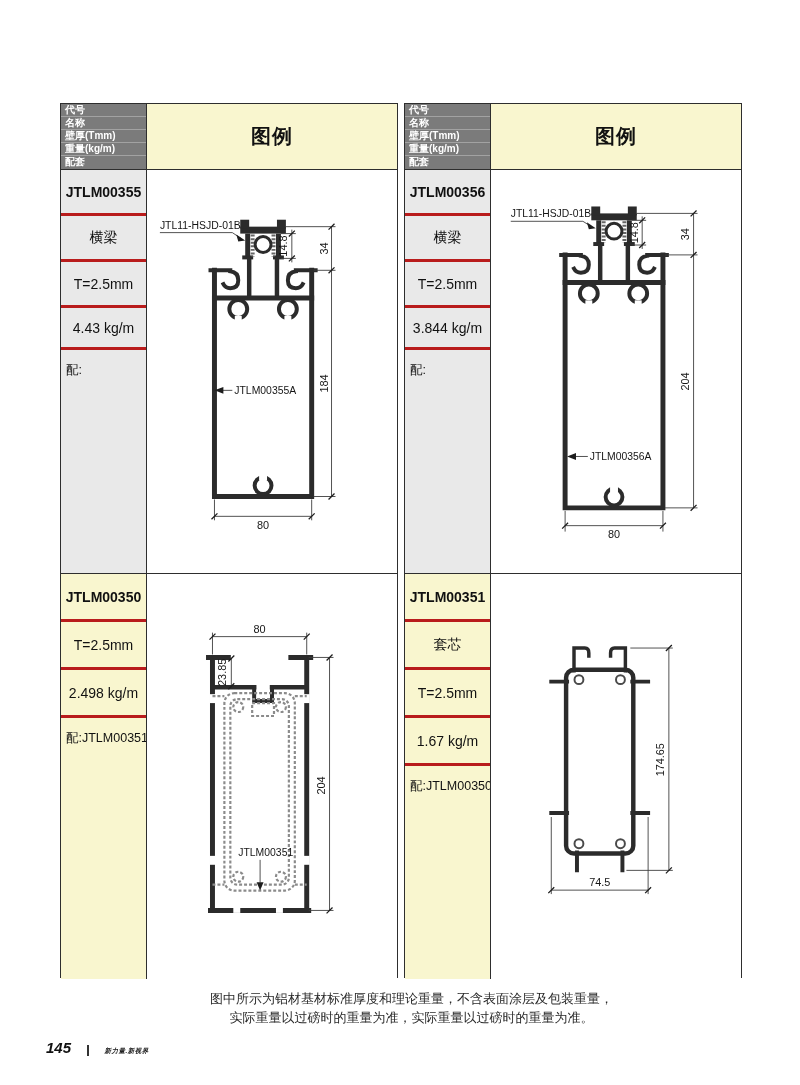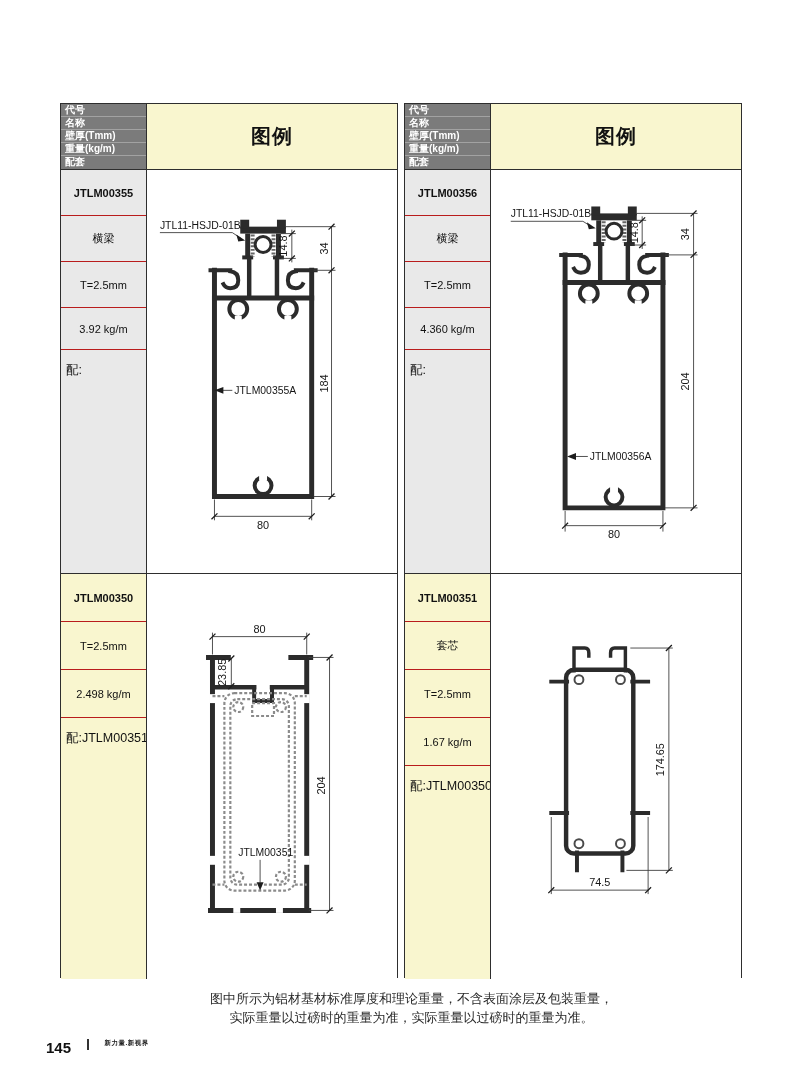--- a/index.html
+++ b/index.html
@@ -13,22 +13,22 @@
   .hrow{height:13px;line-height:12px;background:#7b7b7b;color:#fff;font-size:10px;font-weight:bold;
         padding-left:4px;border-bottom:1px solid #a2a2a2;box-sizing:border-box;white-space:nowrap;}
   .hrow:last-child{border-bottom:none;}
   .legend{position:absolute;left:85px;top:0;right:0;height:65px;background:#f9f6cf;
           border-left:1.4px solid #2e2e2e;display:flex;align-items:center;justify-content:center;
           font-weight:bold;font-size:20px;color:#111;letter-spacing:1px;box-sizing:border-box;}
   .sec{position:absolute;left:0;right:0;border-top:1.5px solid #2e2e2e;box-sizing:border-box;}
   .s1{top:65px;height:404px;}
   .s2{top:469px;height:406px;}
   .lblcol{position:absolute;left:0;top:0;width:85px;height:100%;display:flex;flex-direction:column;}
-  .lcell{box-sizing:border-box;border-bottom:1px solid #b91c1c;display:flex;align-items:center;
-         justify-content:center;font-size:11px;color:#111;text-align:center;}
+  .lcell{box-sizing:border-box;border-bottom:3px solid #b91c1c;display:flex;align-items:center;
+         justify-content:center;font-size:14px;color:#111;text-align:center;}
   .lcell.code{font-weight:bold;}
   .lcell.mate{flex:1;border-bottom:none;align-items:flex-start;justify-content:flex-start;
               padding:12px 3px 0 5px;font-size:12.5px;white-space:nowrap;}
   .g .lcell{background:#e9e9e9;}
   .y .lcell{background:#f9f6cf;}
   .s1 .lcell{height:46px;} .s1 .lcell.h4{height:42px;}
   .s2 .lcell{height:48px;}
   .s1 .lcell.mate,.s2 .lcell.mate{height:auto;}
   .drawcell{position:absolute;left:85px;top:0;right:0;bottom:0;border-left:1.4px solid #2e2e2e;
             background:#fff;box-sizing:border-box;}
@@ -37,21 +37,21 @@
   .pw{stroke:#2b2b2b;fill:none;stroke-linecap:square;}
   .dl{stroke:#3d3d3d;stroke-width:0.9;fill:none;}
   .tk{stroke:#1d1d1d;stroke-width:1.3;fill:none;}
   .dt{font-size:11px;fill:#151515;}
   .lb{font-size:10.5px;fill:#151515;}
   .core{stroke:#8b8b8b;fill:none;stroke-dasharray:3 2;stroke-width:2.2;}
   .cc{stroke:#4a4a4a;fill:none;stroke-width:2;}
   .arr{fill:#1d1d1d;stroke:none;}
   .note{position:absolute;left:0;right:0;top:989px;text-align:center;font-size:13px;color:#2a2a2a;
         line-height:19px;padding-left:23px;}
-  .pgline{position:absolute;left:46px;top:1039px;display:flex;align-items:flex-start;gap:16px;}
+  .pgline{position:absolute;left:46px;top:1039px;display:flex;align-items:flex-end;gap:16px;font-style:italic;}
   .pgnum{font-weight:bold;font-size:15px;color:#111;}
   .pgbar{width:1.5px;height:11px;background:#333;}
   .pgbrand{font-size:6.5px;color:#222;font-weight:bold;letter-spacing:0.5px;}
 </style>
 </head>
 <body>
 
 <div class="page">
 
   <div class="ptable" id="tL">
@@ -62,21 +62,21 @@
       <div class="hrow">重量(kg/m)</div>
       <div class="hrow">配套</div>
     </div>
     <div class="legend">图例</div>
 
     <div class="sec s1 g">
       <div class="lblcol">
         <div class="lcell code">JTLM00355</div>
         <div class="lcell">横梁</div>
         <div class="lcell">T=2.5mm</div>
-        <div class="lcell h4">3.92 kg/m</div>
+        <div class="lcell h4">4.43 kg/m</div>
         <div class="lcell mate">配:</div>
       </div>
       <div class="drawcell">
         <svg viewBox="0 0 252 404">
           <g>
             <rect x="94" y="56" width="46" height="7" fill="#2b2b2b"></rect>
             <rect x="94" y="49" width="9" height="9" fill="#2b2b2b"></rect>
             <rect x="131" y="49" width="9" height="9" fill="#2b2b2b"></rect>
             <rect x="99" y="63" width="5" height="25" fill="#2b2b2b"></rect>
             <rect x="130" y="63" width="5" height="25" fill="#2b2b2b"></rect>
@@ -183,21 +183,21 @@
       <div class="hrow">重量(kg/m)</div>
       <div class="hrow">配套</div>
     </div>
     <div class="legend">图例</div>
 
     <div class="sec s1 g">
       <div class="lblcol">
         <div class="lcell code">JTLM00356</div>
         <div class="lcell">横梁</div>
         <div class="lcell">T=2.5mm</div>
-        <div class="lcell h4">4.360 kg/m</div>
+        <div class="lcell h4">3.844 kg/m</div>
         <div class="lcell mate">配:</div>
       </div>
       <div class="drawcell">
         <svg viewBox="0 0 253 404">
           <g>
             <rect x="101.5" y="42" width="46" height="7" fill="#2b2b2b"></rect>
             <rect x="101.5" y="35" width="9" height="9" fill="#2b2b2b"></rect>
             <rect x="138.5" y="35" width="9" height="9" fill="#2b2b2b"></rect>
             <rect x="106.5" y="49" width="5" height="25" fill="#2b2b2b"></rect>
             <rect x="137.5" y="49" width="5" height="25" fill="#2b2b2b"></rect>

